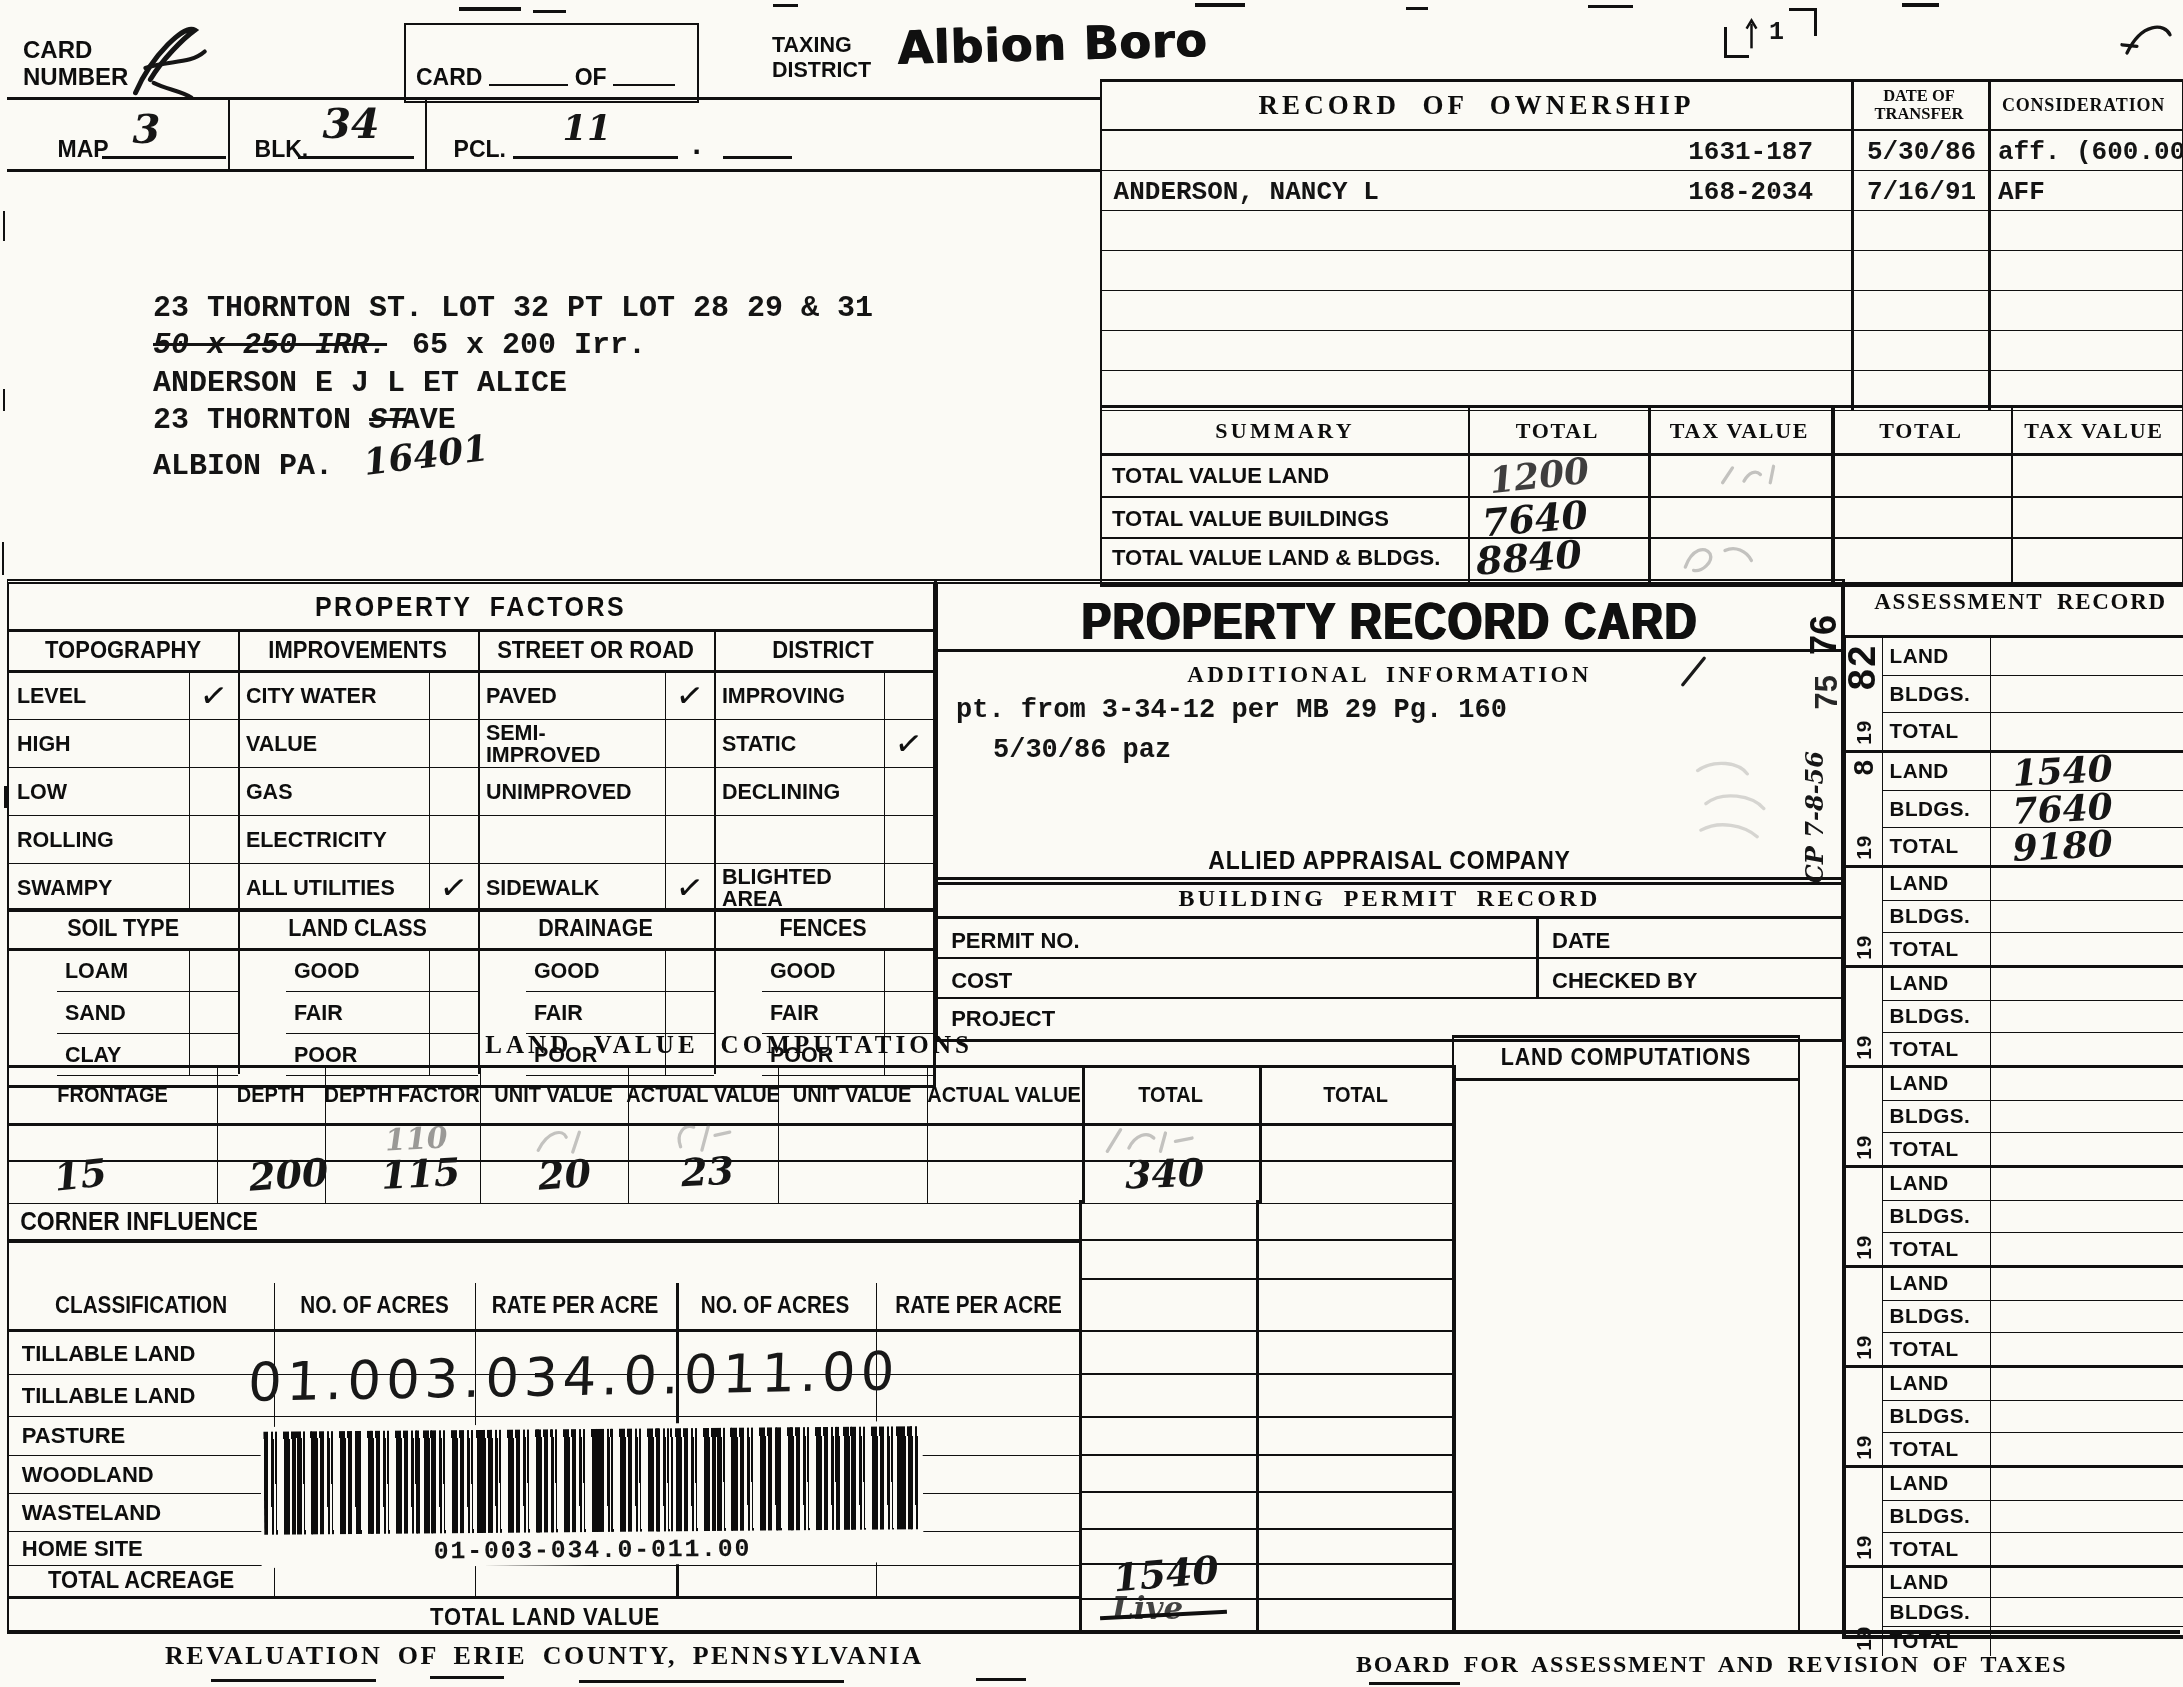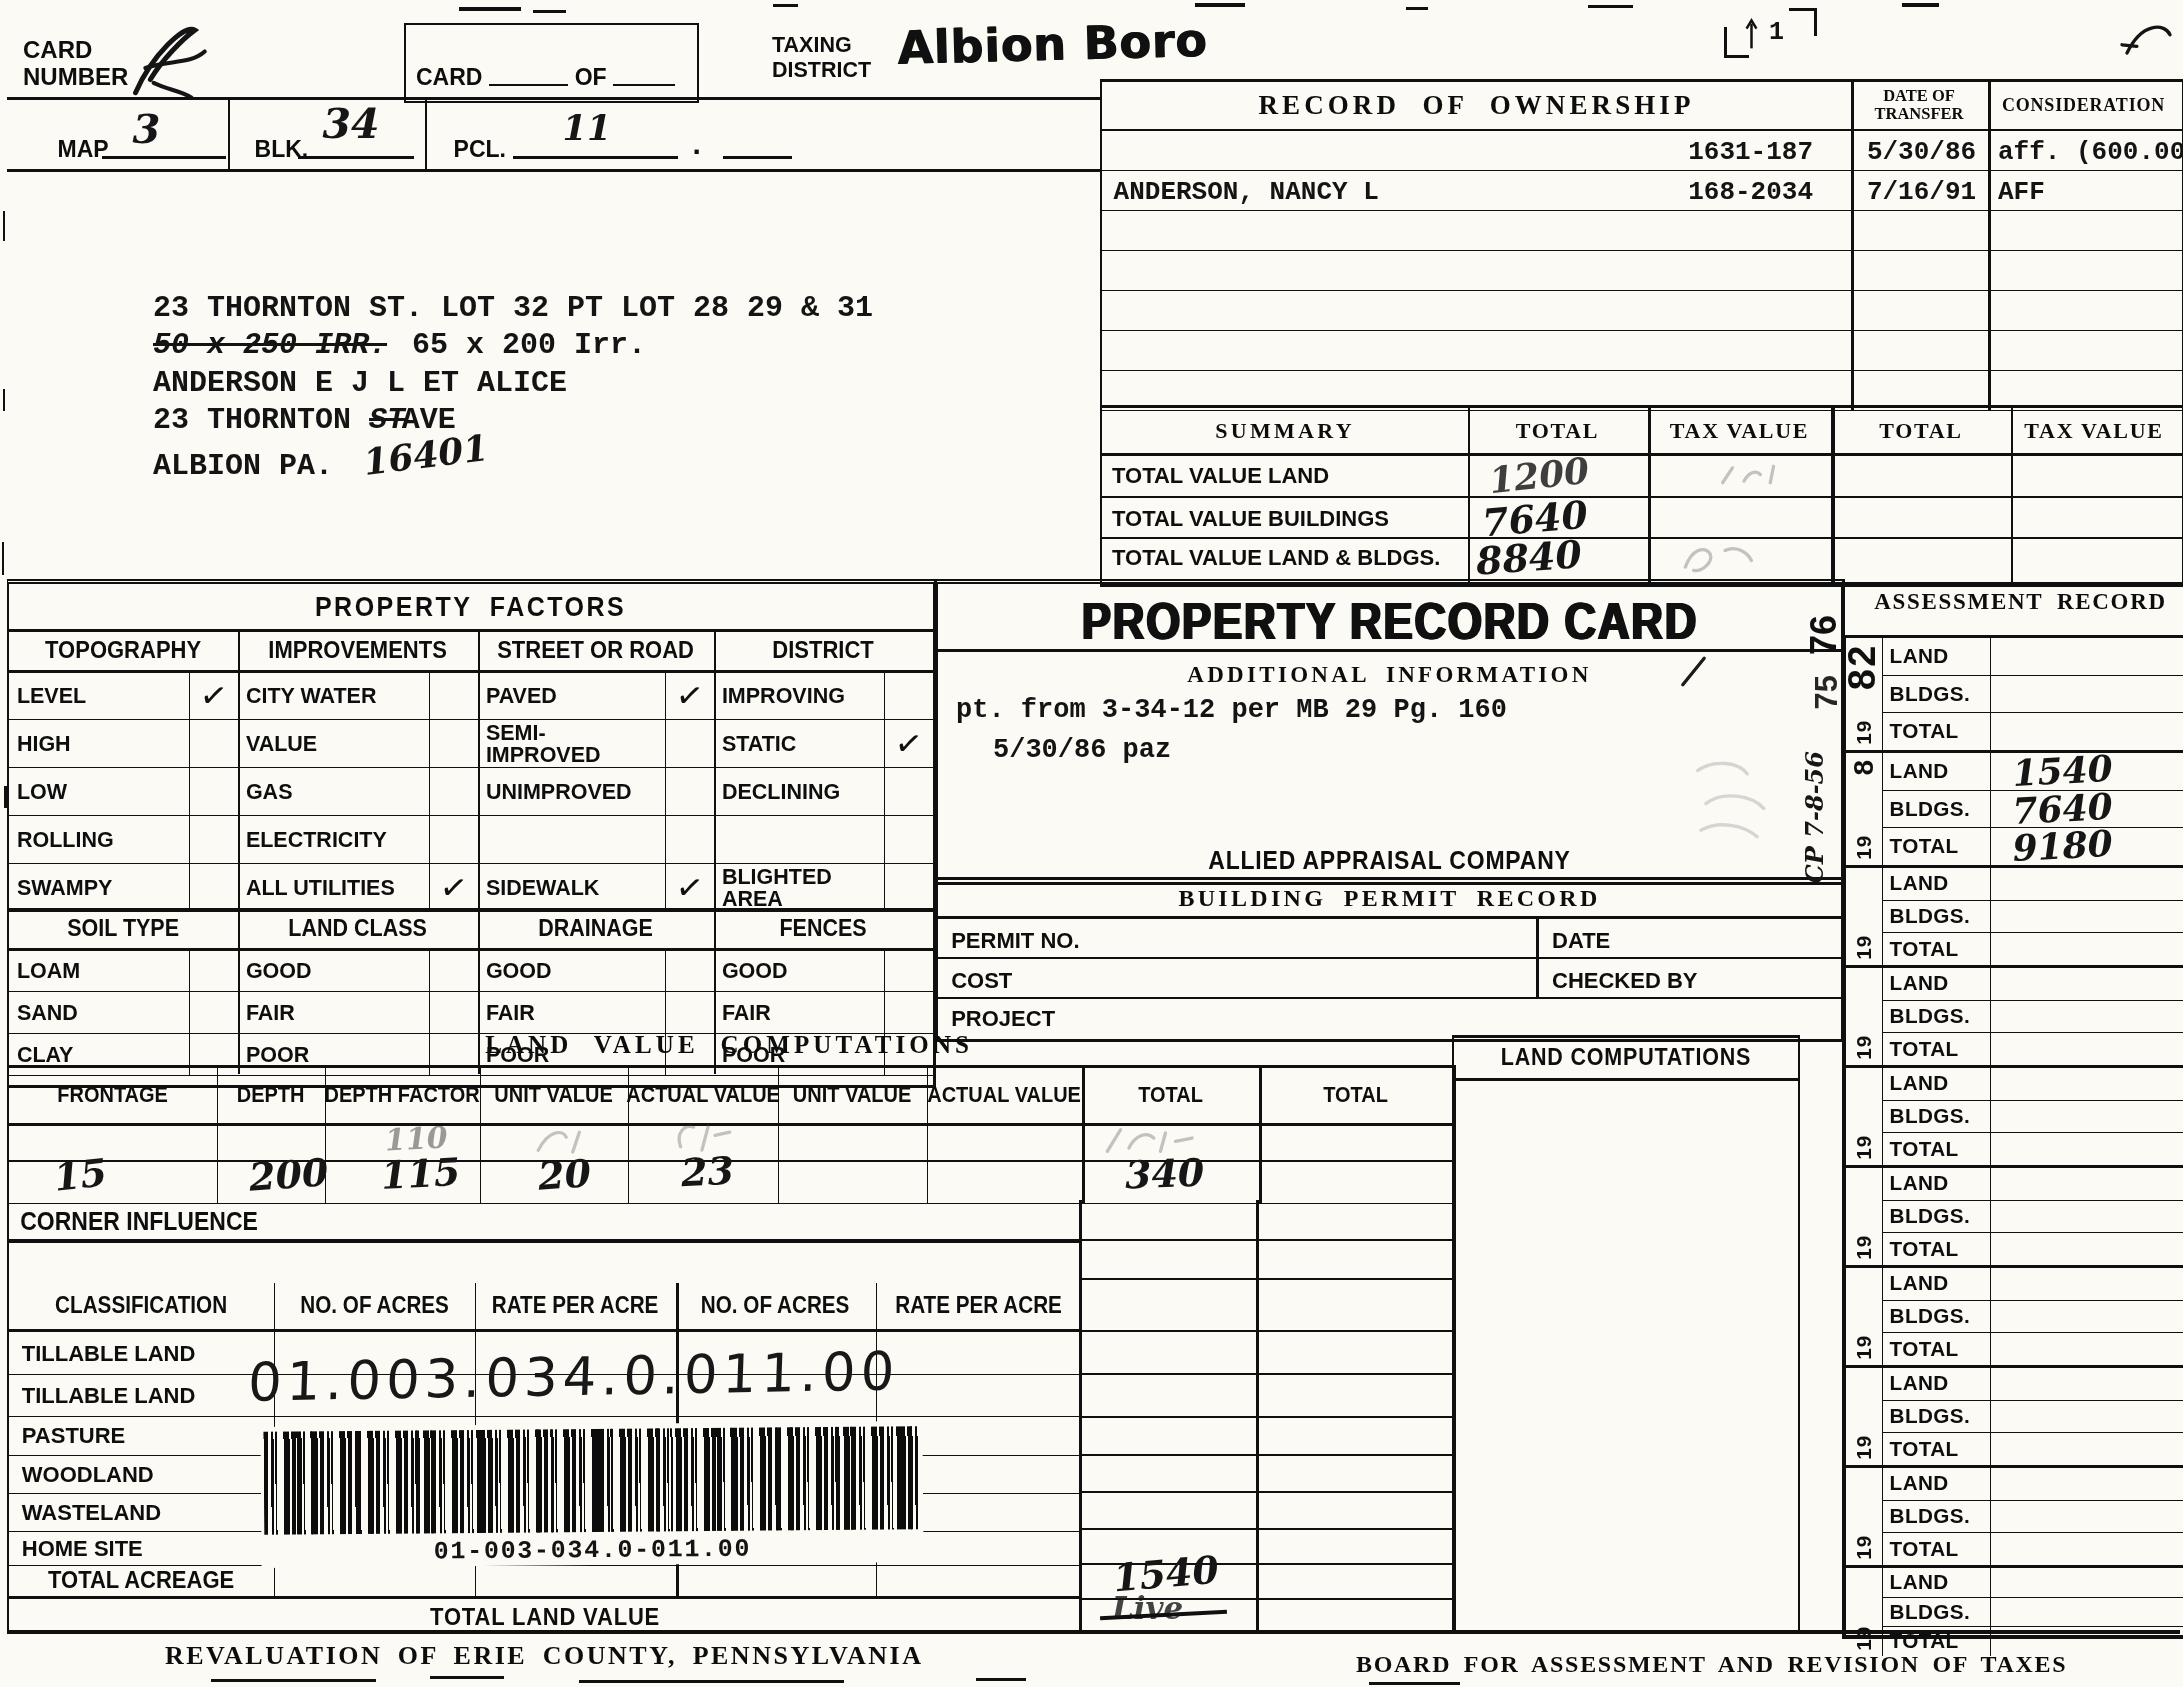--- a/index.html
+++ b/index.html
@@ -13,21 +13,21 @@
   .mono{font-family:"Liberation Mono",monospace;font-weight:700;white-space:nowrap;color:#141414;}
   .hw{font-family:"DejaVu Serif",serif;font-style:italic;font-weight:700;color:#161616;white-space:nowrap;}
   .vtext{writing-mode:vertical-rl;transform:rotate(180deg);}
   .strike{text-decoration:line-through;text-decoration-thickness:3.3px;font-style:italic;}
   .check{font-family:"DejaVu Sans",sans-serif;font-weight:700;font-size:33px;transform:rotate(8deg);}
   .bigtitle{font-family:"Liberation Sans",sans-serif;font-weight:900;font-size:43px;letter-spacing:1.7px;
             transform:scale(1.02,1.22);transform-origin:center top;
             text-shadow:1.7px 0 0 currentColor,-0.8px 0 0 currentColor;white-space:nowrap;}
   .own-row{position:relative;height:39px;border-bottom:1.7px solid #101010;}
   .frow{position:relative;height:47px;border-bottom:1.7px solid #101010;}
-  .srow{position:relative;height:41px;border-bottom:1.7px solid #101010;}
+  .srow{position:relative;height:41px;border-bottom:1.7px solid #101010;margin-left:48px;}
   .fchk{position:absolute;right:0;top:0;bottom:0;width:48px;border-left:1.7px solid #101010;
         display:flex;align-items:center;justify-content:center;}
   .flbl{position:absolute;left:8.3px;top:50%;transform:translateY(-50%);
         font-family:"Liberation Sans",sans-serif;font-weight:700;font-size:21.5px;line-height:22px;color:#0e0e0e;}
   .crow{position:relative;border-bottom:1.7px solid #101010;text-align:center;}
   .agroup{position:relative;border-bottom:3.3px solid #101010;}
   .ayear{position:absolute;left:0;top:0;bottom:0;width:36px;border-right:1.7px solid #101010;}
   .y19{position:absolute;left:5.8px;bottom:5px;font:700 20.7px "Liberation Sans",sans-serif;letter-spacing:0.8px;}
   .ystamp{position:absolute;left:1.7px;top:6.6px;font:900 28px "Liberation Sans",sans-serif;}
   .ystamp.big{font-size:38px;top:5px;left:-5px;letter-spacing:2.5px;}

